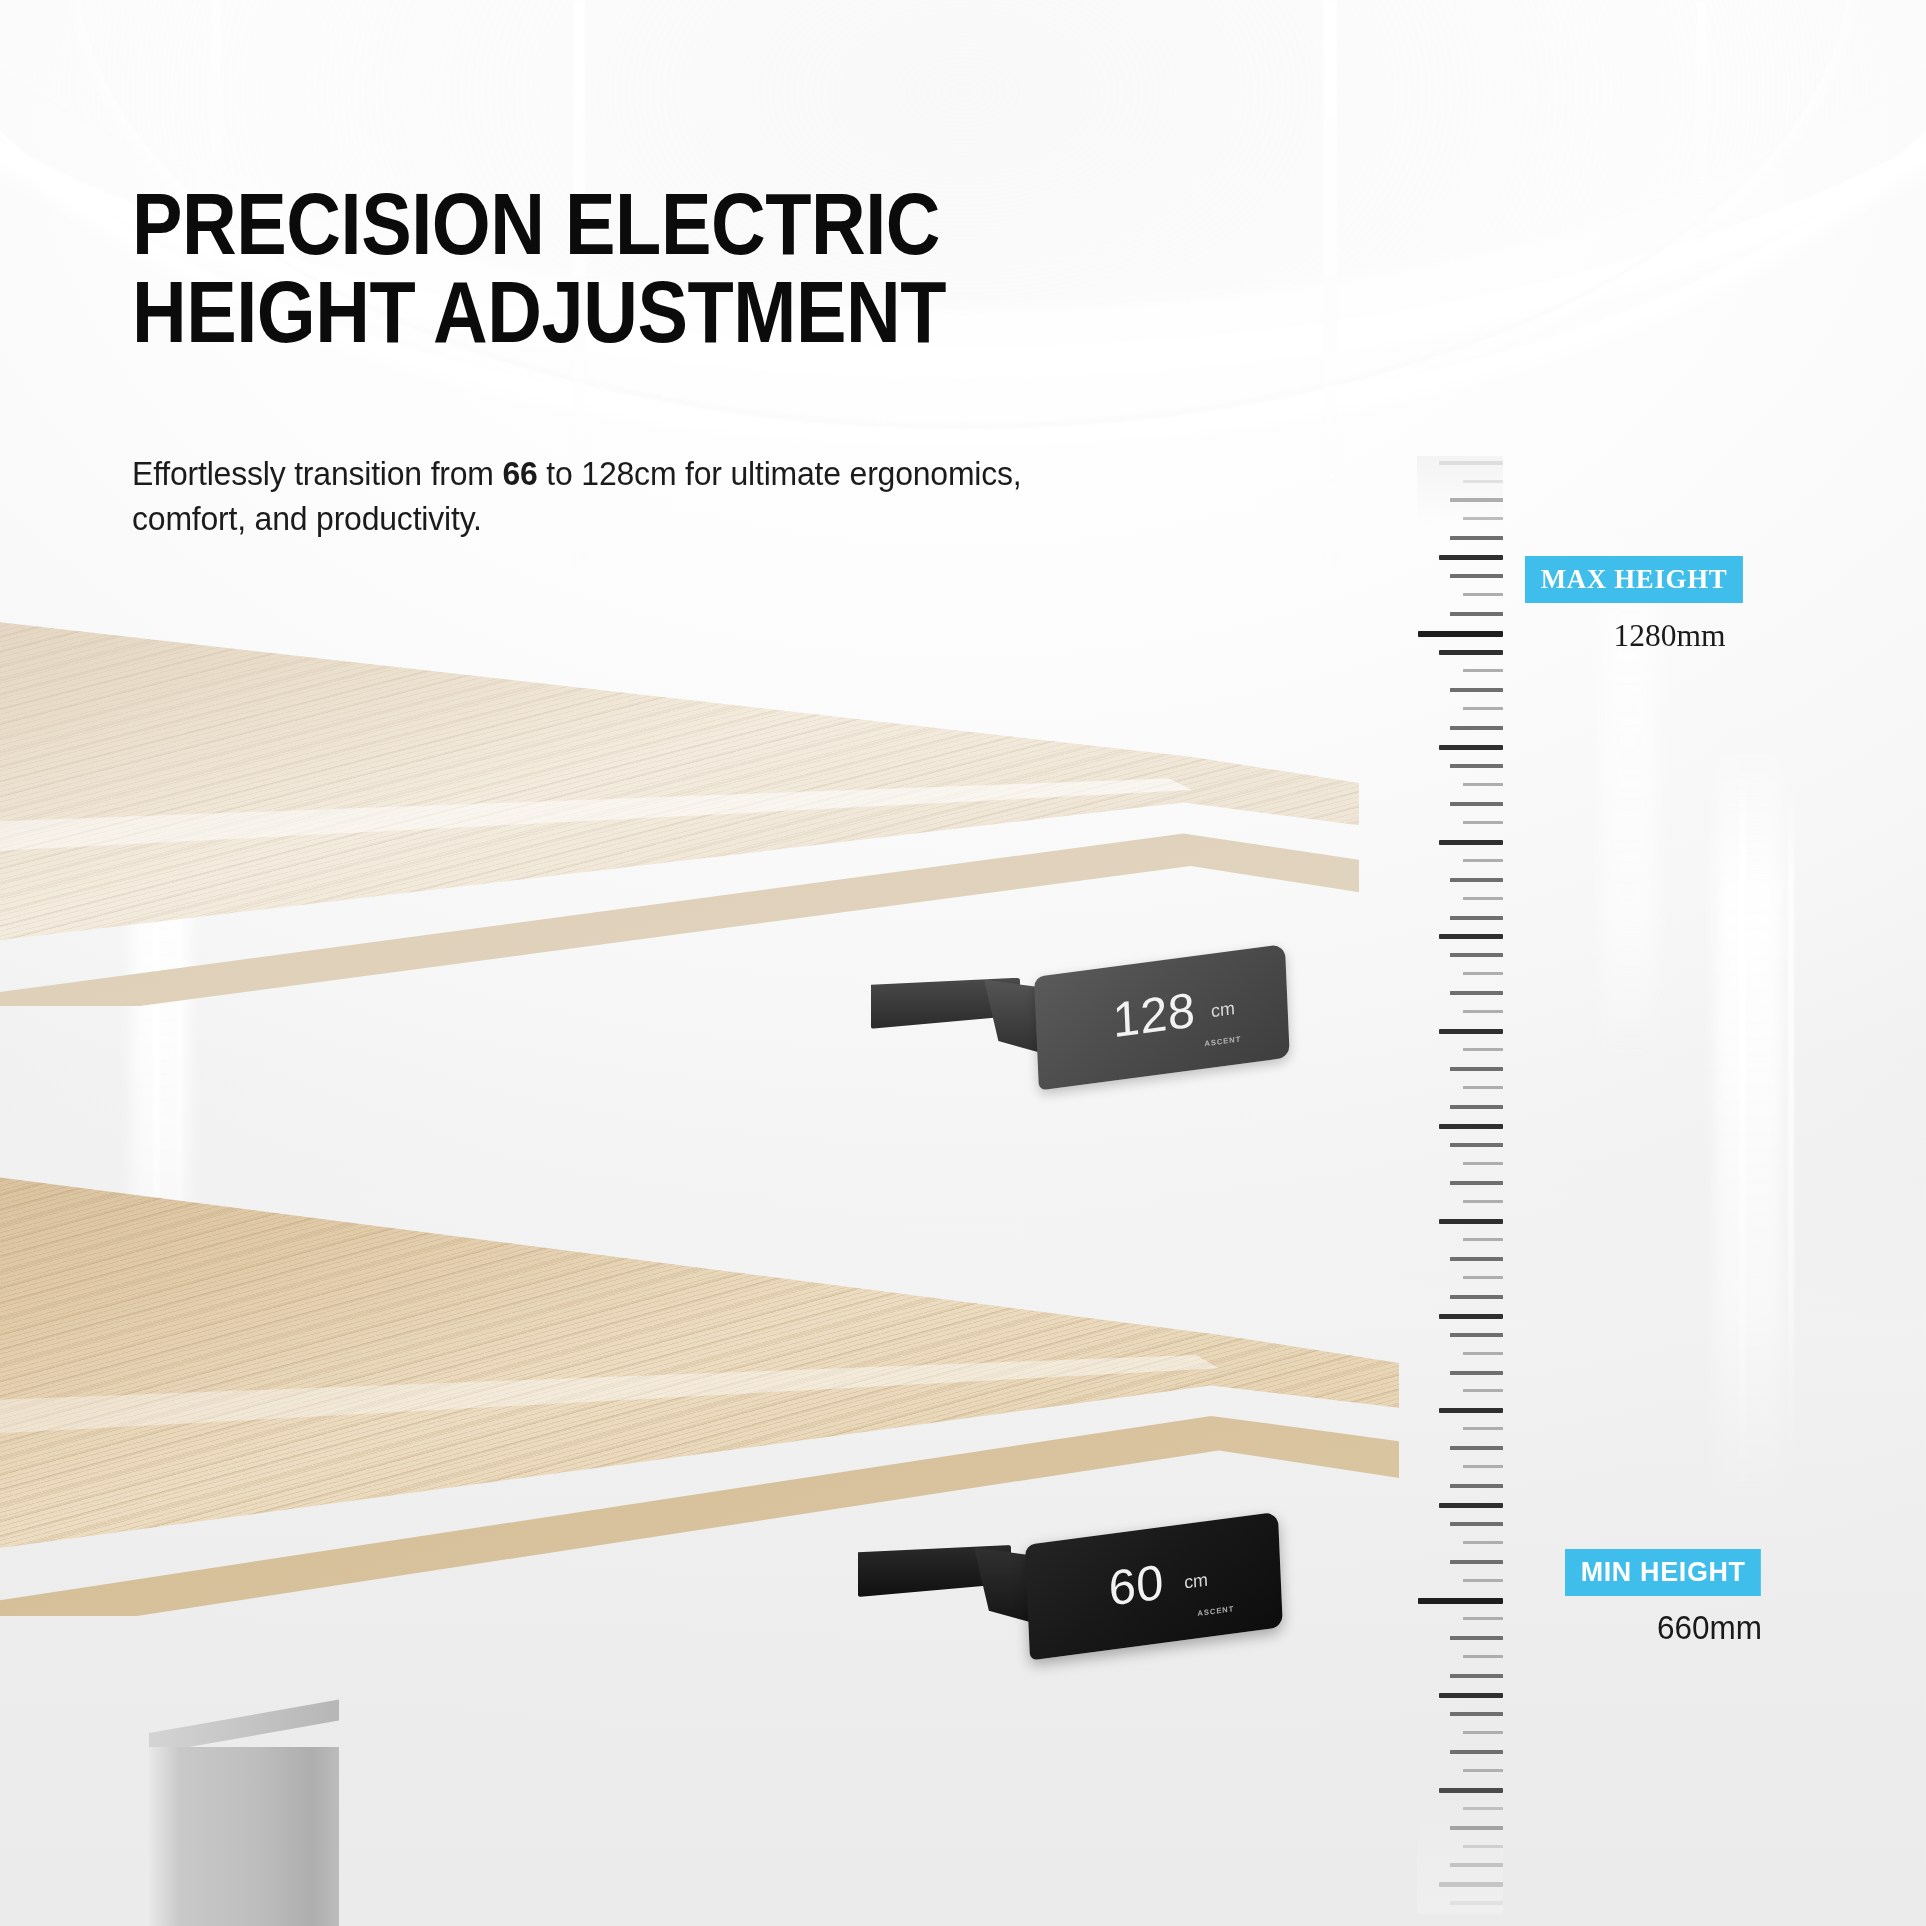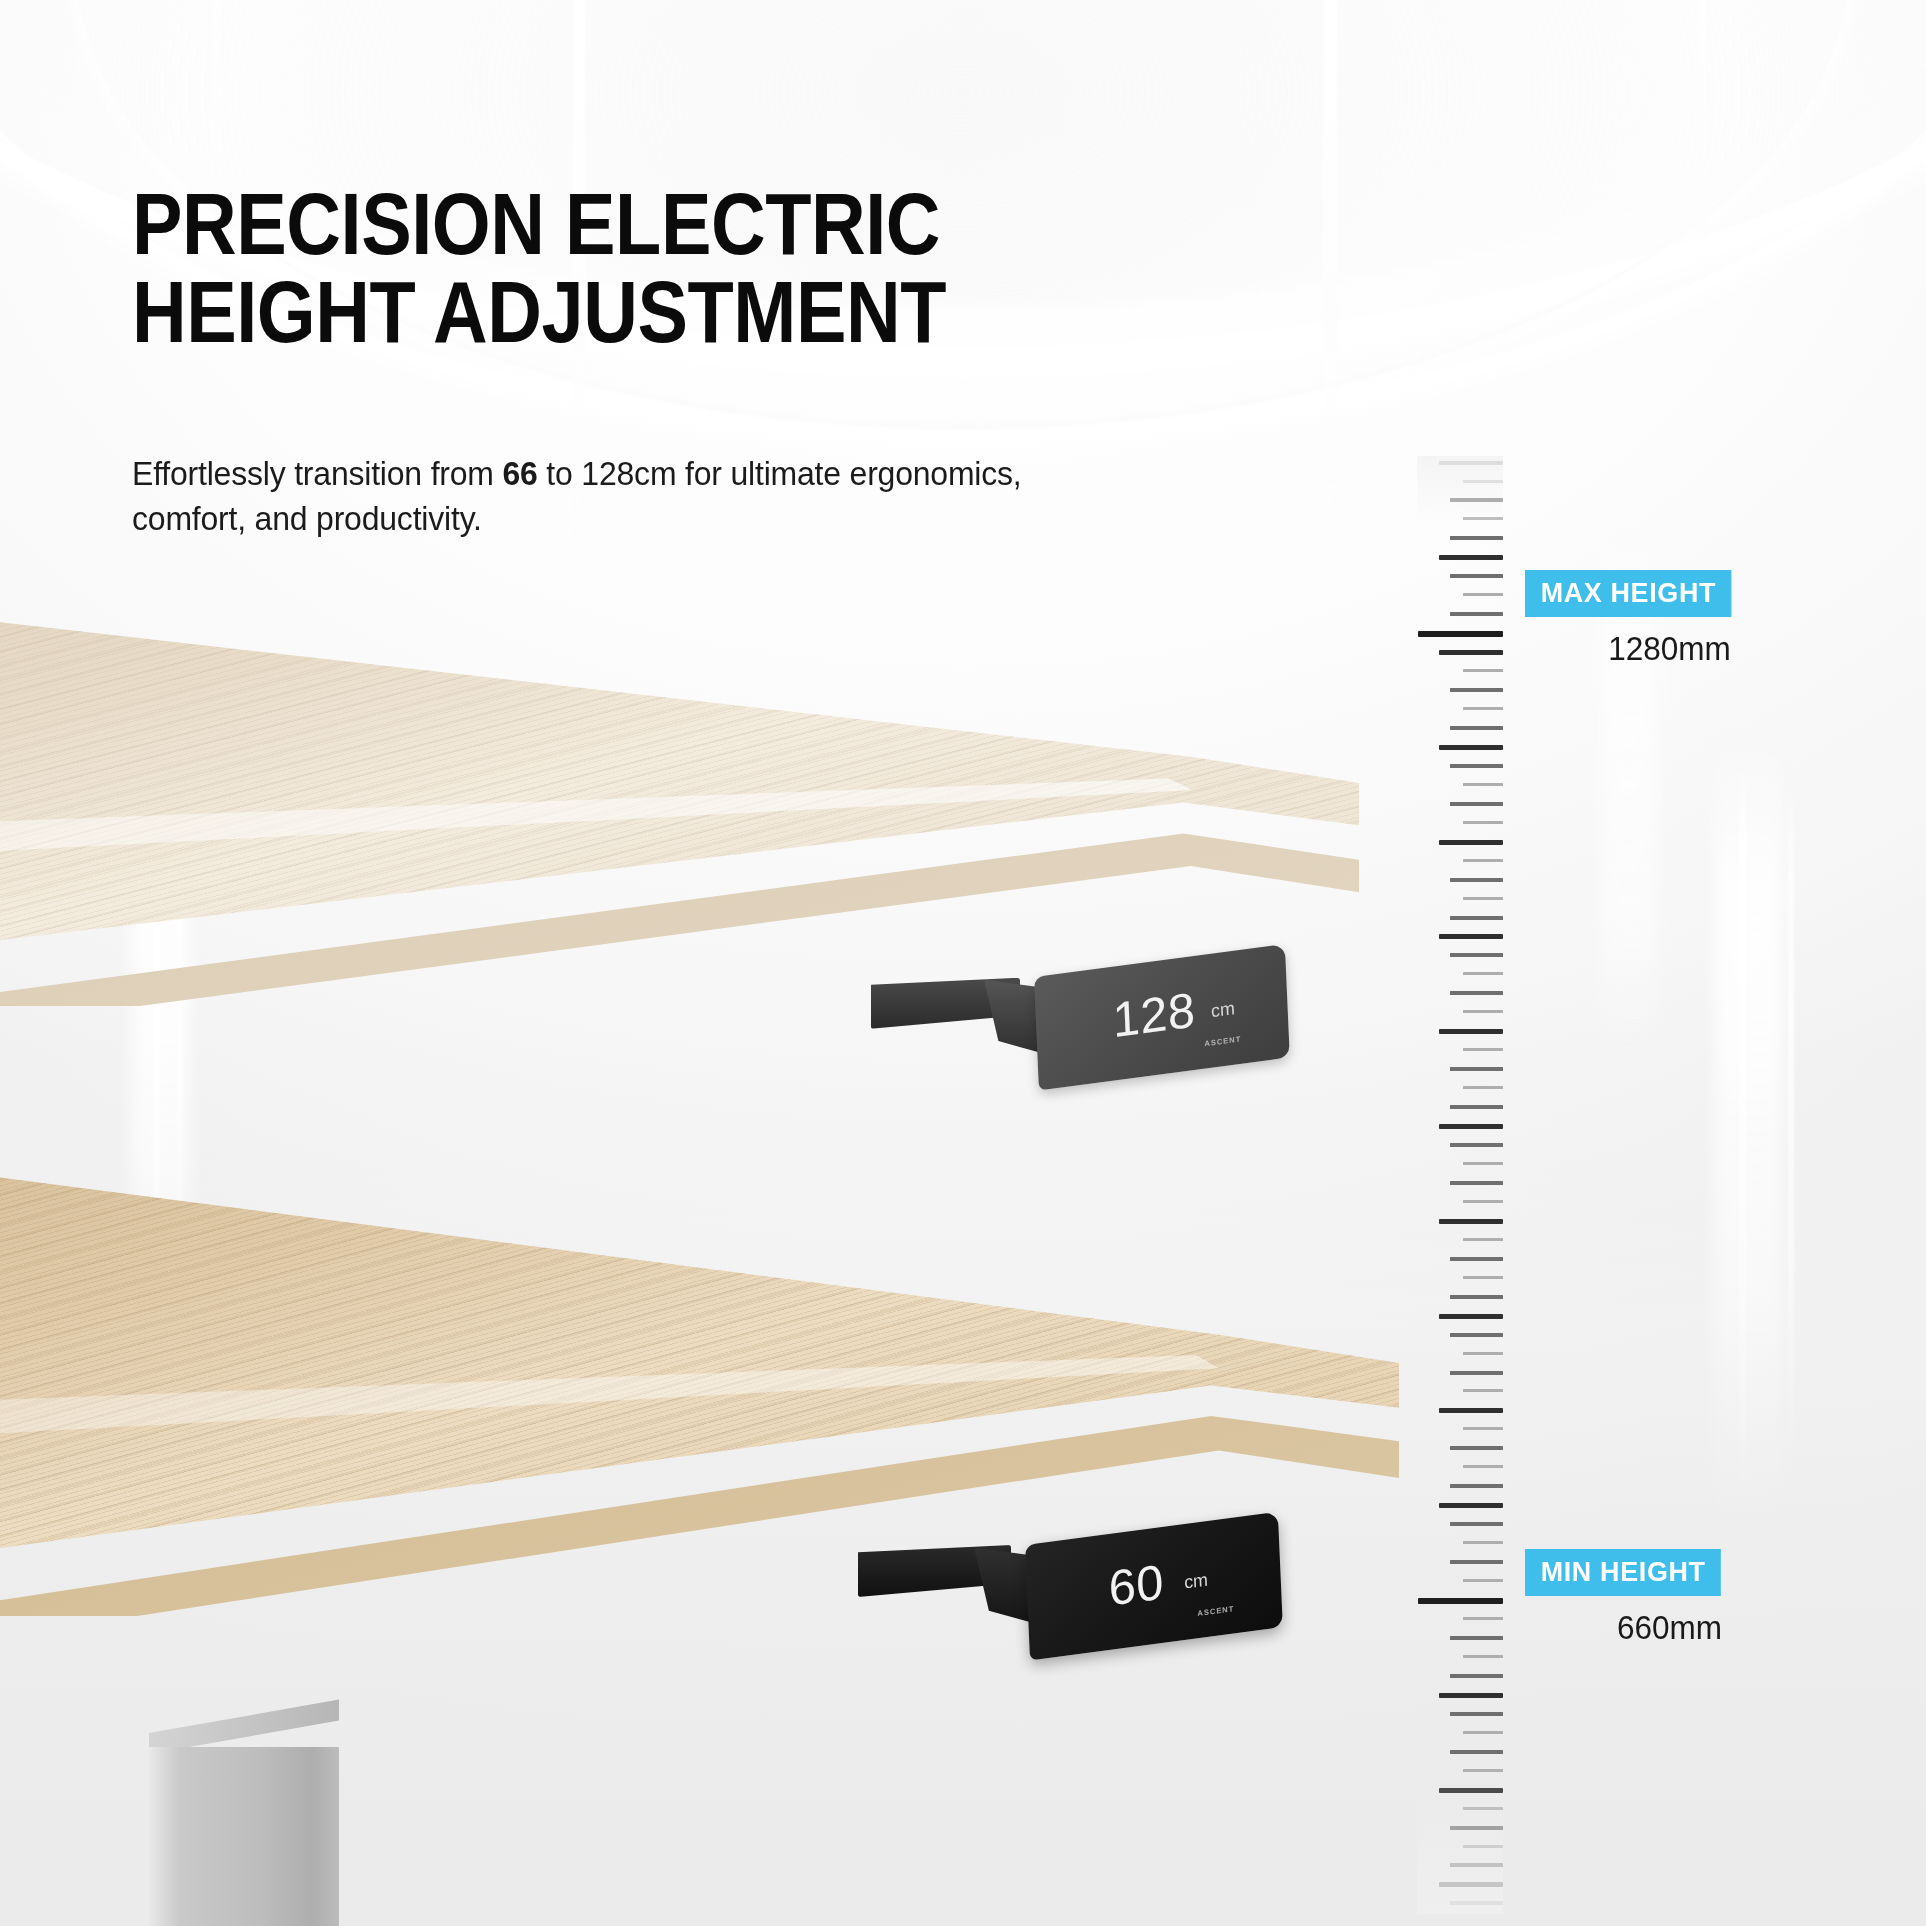--- a/index.html
+++ b/index.html
@@ -406,25 +406,25 @@
       <div class="tick minor" style="width: 40px; opacity: 0.98; top: 1313px;"></div>
       <div class="tick major" style="width: 64px; background: rgb(47, 47, 47); height: 4.5px; opacity: 0.85; top: 1332px;"></div>
       <div class="tick minor" style="width: 40px; opacity: 0.72; top: 1351px;"></div>
       <div class="tick mid" style="width: 53px; opacity: 0.59; top: 1370px;"></div>
       <div class="tick minor" style="width: 40px; opacity: 0.47; top: 1389px;"></div>
       <div class="tick mid" style="width: 53px; opacity: 0.34; top: 1407px;"></div>
       <div class="tick major" style="width: 64px; background: rgb(47, 47, 47); height: 4.5px; opacity: 0.21; top: 1426px;"></div>
       <div class="tick mid" style="width: 53px; opacity: 0.1; top: 1445px;"></div>
     </div>
 
-  <div class="badge-group" style="left:1525px;top:570px;width:289px;">
+  <div class="badge-group" style="left:1525px;top:556px;width:289px;font-family:Liberation Serif, serif;">
     <div class="badge">MAX HEIGHT</div>
     <div class="badge-value">1280mm</div>
   </div>
 
-  <div class="badge-group" style="left:1525px;top:1549px;width:289px;">
+  <div class="badge-group" style="left:1565px;top:1549px;width:289px;">
     <div class="badge">MIN HEIGHT</div>
     <div class="badge-value">660mm</div>
   </div>
 
 
 </div>
 
 
 </body></html>

